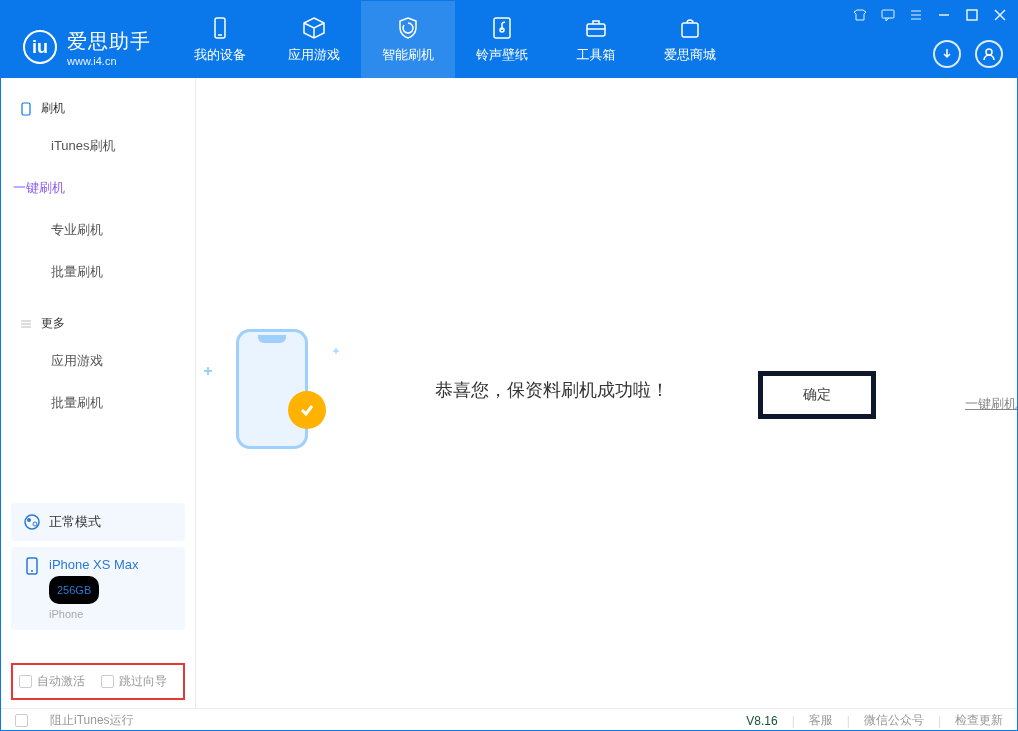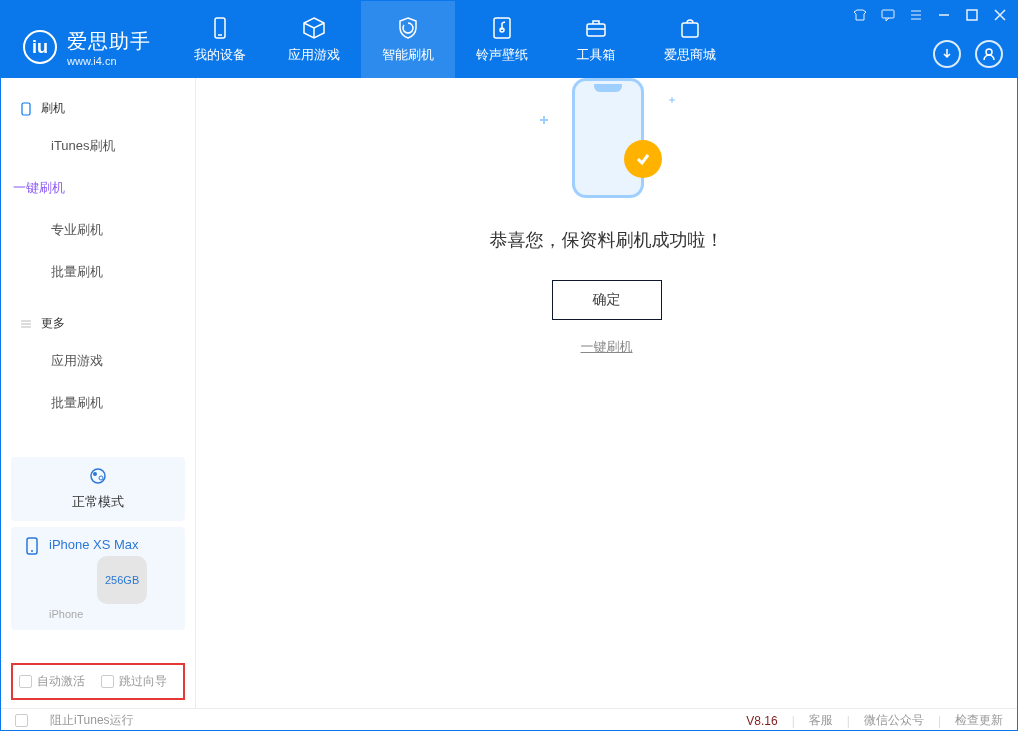--- a/index.html
+++ b/index.html
@@ -29,44 +29,44 @@
 
 .body { display: flex; height: 630px; }
 .sidebar { width: 195px; border-right: 1px solid #ececec; position: relative; }
 .sb-group { padding-top: 14px; }
 .sb-head { display: flex; align-items: center; gap: 8px; padding: 8px 18px; font-size: 12px; color: #333; font-weight: 500; }
 .sb-head svg { width: 14px; height: 14px; }
 .sb-item { padding: 12px 18px 12px 50px; font-size: 13px; color: #555; cursor: pointer; }
 .sb-item.active { color: #8b5cf6; padding-left: 12px; }
 
 .sb-bottom { position: absolute; bottom: 78px; left: 10px; right: 10px; }
-.sb-card { background: #f3f8fe; border-radius: 4px; padding: 10px 12px; margin-top: 6px; font-size: 13px; display: flex; align-items: center; gap: 8px; flex-direction: column; }
+.sb-card { background: #f3f8fe; border-radius: 4px; padding: 10px 12px; margin-top: 6px; font-size: 13px; display: flex; align-items: center; gap: 8px; }
 .sb-card .icon { width: 18px; height: 18px; }
 .dev-card .name { color: #2b78d6; font-weight: 500; font-size: 13px; }
-.dev-card .badge { display: inline-block; background: #e5e5e5; color: #2b78d6; font-size: 11px; padding: 18px 8px; border-radius: 10px; margin-top: 4px; margin-left: 48px; }
+.dev-card .badge { display: inline-block; background: #000000; color: #2b78d6; font-size: 11px; padding: 8px 8px; border-radius: 10px; margin-top: 4px; }
 .dev-card .sub { color: #aaa; font-size: 11px; margin-top: 4px; }
 
 .sb-checks { position: absolute; bottom: 8px; left: 10px; right: 10px; border: 2px solid #e53935; padding: 8px 6px; display: flex; gap: 16px; font-size: 12px; color: #999; }
 .sb-checks label { display: flex; align-items: center; gap: 5px; cursor: pointer; }
 .fake-cb { width: 13px; height: 13px; border: 1px solid #ccc; background: #fff; border-radius: 2px; }
 
 
-.main { flex: 1; display: flex; flex-direction: column; align-items: center; justify-content: flex-start; position: relative; }
+.main { flex: 1; display: flex; flex-direction: row; align-items: center; justify-content: space-between; position: relative; margin-top: 21px; }
 .illus { width: 150px; height: 120px; position: relative; margin-bottom: 30px; }
 .phone { width: 72px; height: 120px; border: 3px solid #9fcfff; border-radius: 14px; position: absolute; left: 40px; top: 0; background: #eaf4ff; }
 .phone::before { content: ""; position: absolute; top: 3px; left: 50%; transform: translateX(-50%); width: 28px; height: 8px; background: #9fcfff; border-radius: 0 0 6px 6px; }
 .check-badge { position: absolute; right: 20px; bottom: 20px; width: 38px; height: 38px; background: #ffb300; border-radius: 50%; display: flex; align-items: center; justify-content: center; }
 .check-badge svg { stroke: #fff; stroke-width: 3; fill: none; }
 .sparkle { position: absolute; width: 8px; height: 8px; }
 .sparkle::before, .sparkle::after { content: ""; position: absolute; background: #9fcfff; }
 .sparkle::before { left: 3px; top: 0; width: 2px; height: 8px; }
 .sparkle::after { left: 0; top: 3px; width: 8px; height: 2px; }
 
 .success-msg { font-size: 18px; color: #333; margin-bottom: 28px; }
-.ok-btn { padding: 10px 40px; border: 1px solid #0f172a; background: #fff; font-size: 14px; color: #444; cursor: pointer; margin-bottom: 18px; }
+.ok-btn { padding: 10px 40px; border: 5px solid #0f172a; background: #fff; font-size: 14px; color: #444; cursor: pointer; margin-bottom: 18px; }
 .log-link { font-size: 13px; color: #888; text-decoration: underline; cursor: pointer; }
 
 
 .statusbar { height: 24px; border-top: 1px solid #ececec; display: flex; align-items: center; padding: 0 14px; font-size: 12px; color: #999; }
 .statusbar .left { display: flex; align-items: center; gap: 22px; }
 .statusbar .right { margin-left: auto; display: flex; align-items: center; gap: 14px; }
 .statusbar .sep { color: #ddd; }
 .sb-link { cursor: pointer; }
 </style>
 </head>
@@ -255,21 +255,21 @@
     <a class="log-link">一键刷机</a>
   </div>
 </div>
 
 <div class="statusbar">
   <label class="left">
     <span class="fake-cb"></span>
     <span>阻止iTunes运行</span>
   </label>
   <div class="right">
-    <span style="color:#7f1d1d">V8.16</span>
+    <span style="color:#14532d">V8.16</span>
     <span class="sep">|</span>
     <span class="sb-link">客服</span>
     <span class="sep">|</span>
     <span class="sb-link">微信公众号</span>
     <span class="sep">|</span>
     <span class="sb-link">检查更新</span>
   </div>
 </div>
 
 </body></html>

